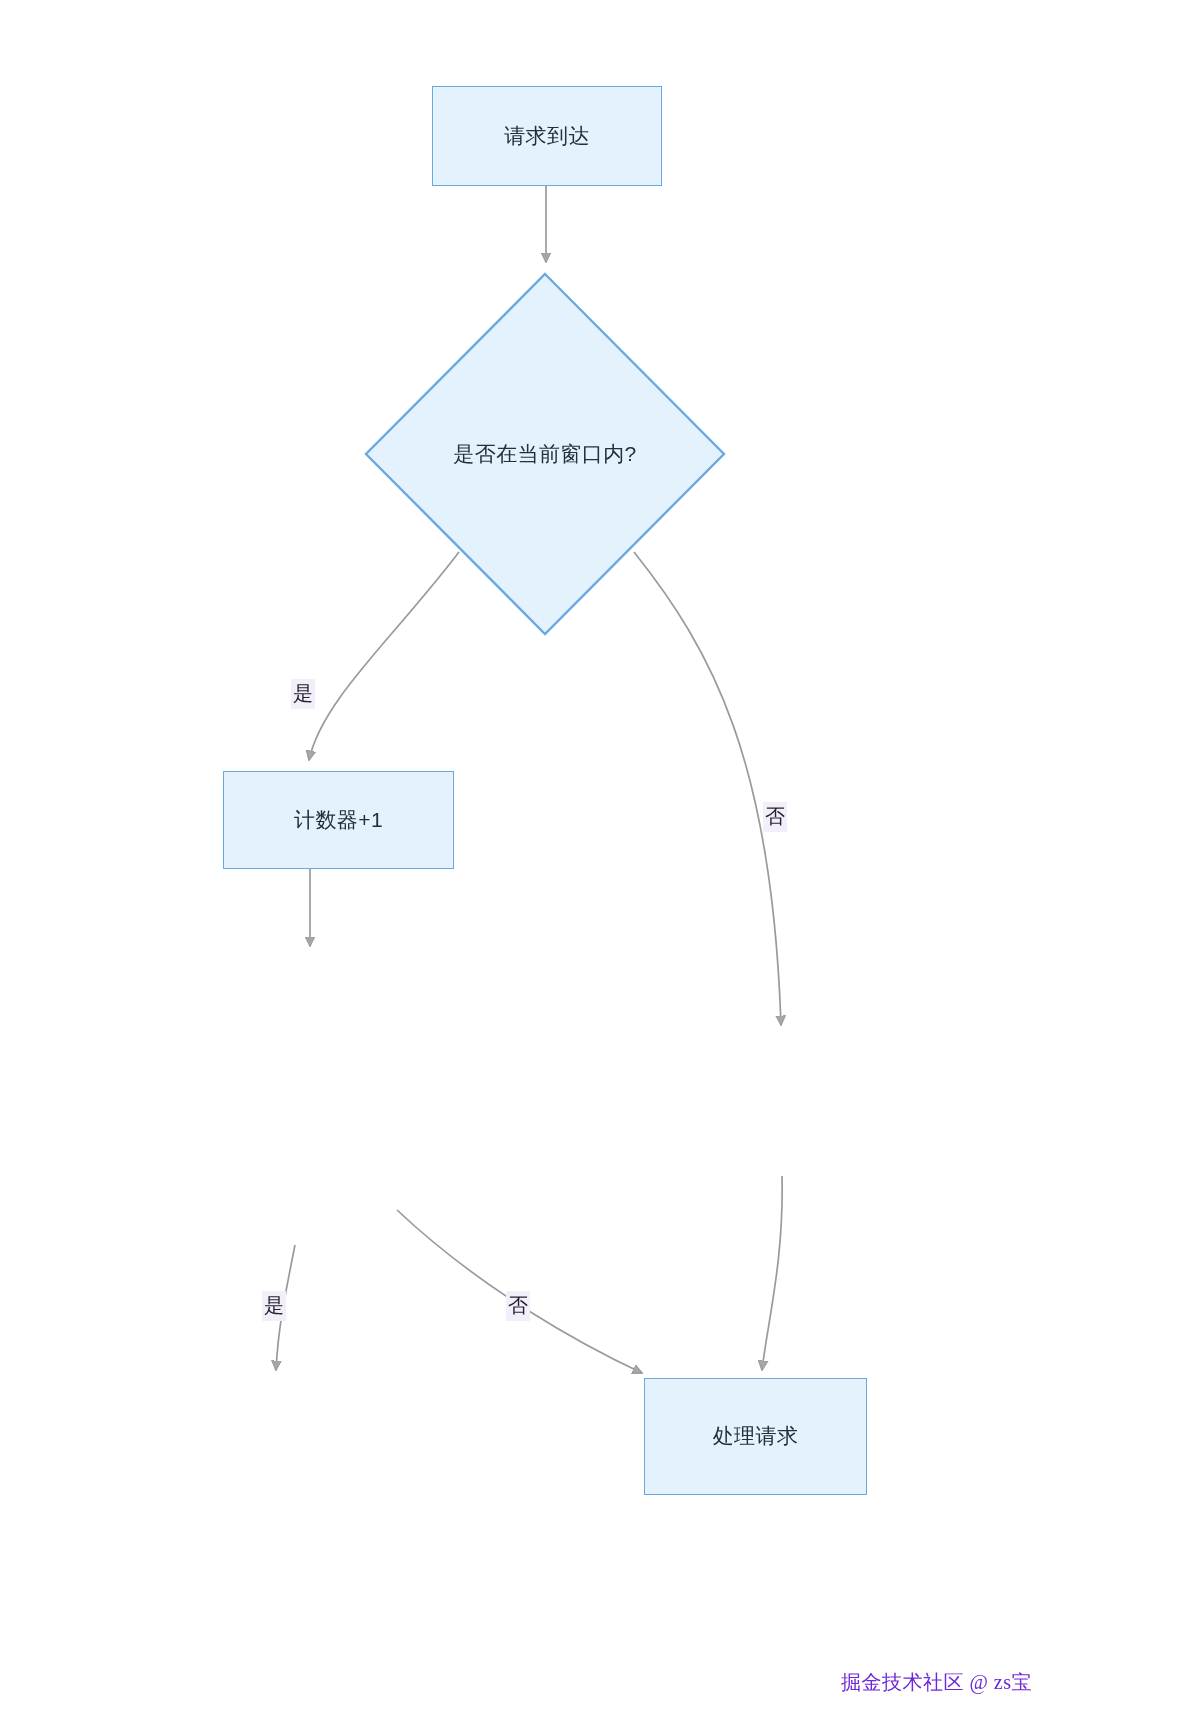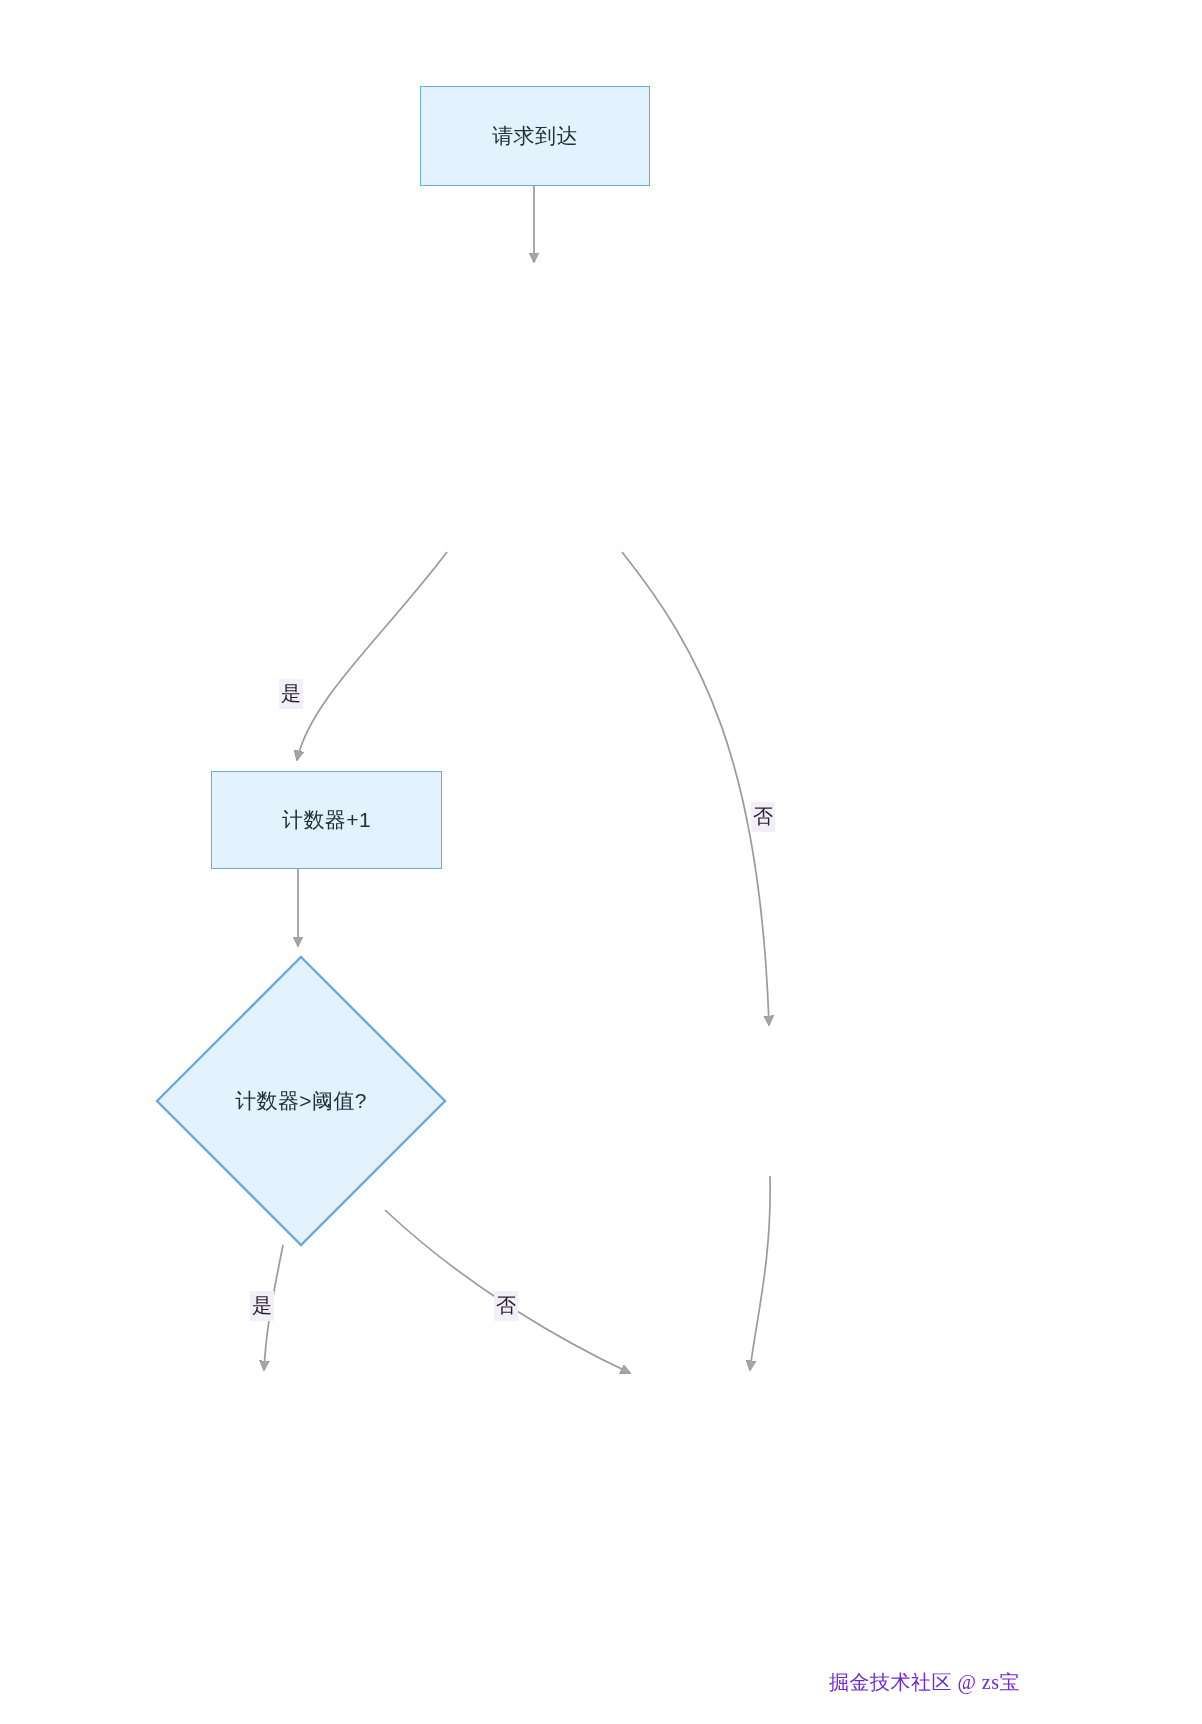--- a/index.html
+++ b/index.html
@@ -11,21 +11,21 @@
   body {
     width: 1202px;
     height: 1724px;
     position: relative;
     overflow: hidden;
     font-family: "Liberation Sans", "DejaVu Sans", sans-serif;
   }
 
   #diagram-root {
     position: absolute;
-    left: 0;
+    left: 12px;
     top: 0;
     width: 1048px;
     height: 1724px;
     border-radius: 8px;
   }
 
   #edge-layer {
     position: absolute;
     left: 0;
     top: 0;
@@ -126,34 +126,37 @@
 
     <path d="M385,1210 C470,1290 570,1345 630,1373" fill="none" stroke="#9a9a9a" stroke-width="1.7" marker-end="url(#arrowhead)"></path>
 
     <path d="M770,1176 C772,1260 756,1320 750,1370" fill="none" stroke="#9a9a9a" stroke-width="1.7" marker-end="url(#arrowhead)"></path>
   </svg>
 
   <div class="node node-rect" style="left:420px; top:86px; width:230px; height:100px;">
     <span class="node-label">请求到达</span>
   </div>
 
+  <div class="node node-diamond" style="left:352px; top:272px; width:362px; height:364px;">
+    <svg class="diamond-shape" viewBox="0 0 362 364" preserveAspectRatio="none">
+      <polygon points="181,2 360,182 181,362 2,182" fill="#e4f2fd" stroke="#6aa9e0" stroke-width="2.4"></polygon>
+    </svg>
+    <span class="node-label">是否在当前窗口内?</span>
+  </div>
 
   <div class="node node-rect" style="left:183px; top:771px; width:231px; height:98px;margin-left:28px;">
     <span class="node-label">计数器+1</span>
   </div>
 
 
-  <div class="node node-diamond" style="left:155px; top:955px; width:292px; height:292px;">
-    <svg class="diamond-shape" viewBox="0 0 292 292" preserveAspectRatio="none">
-      <polygon points="146,2 290,146 146,290 2,146" fill="#e4f2fd" stroke="#6aa9e0" stroke-width="2.4"></polygon>
-    </svg>
-    <span class="node-label">计数器&gt;阈值?</span>
-  </div>
 
 
+  <div class="node node-rect" style="left:632px; top:1378px; width:223px; height:117px;">
+    <span class="node-label">处理请求</span>
+  </div>
 
   <div class="edge-label" style="left:279px; top:679px;">是</div>
 
   <div class="edge-label" style="left:751px; top:802px;">否</div>
 
   <div class="edge-label" style="left:250px; top:1291px;">是</div>
 
   <div class="edge-label" style="left:494px; top:1291px;">否</div>
 
   <div id="watermark">掘金技术社区 @ zs宝</div>

